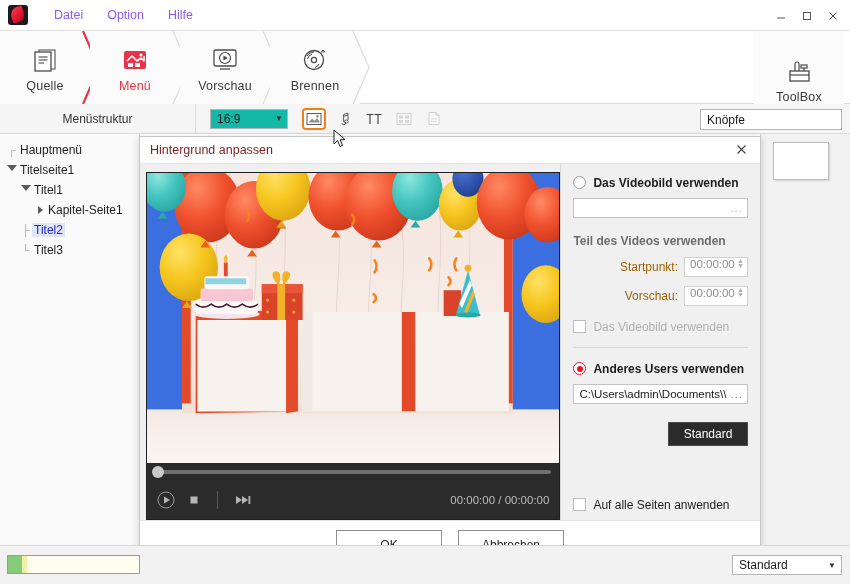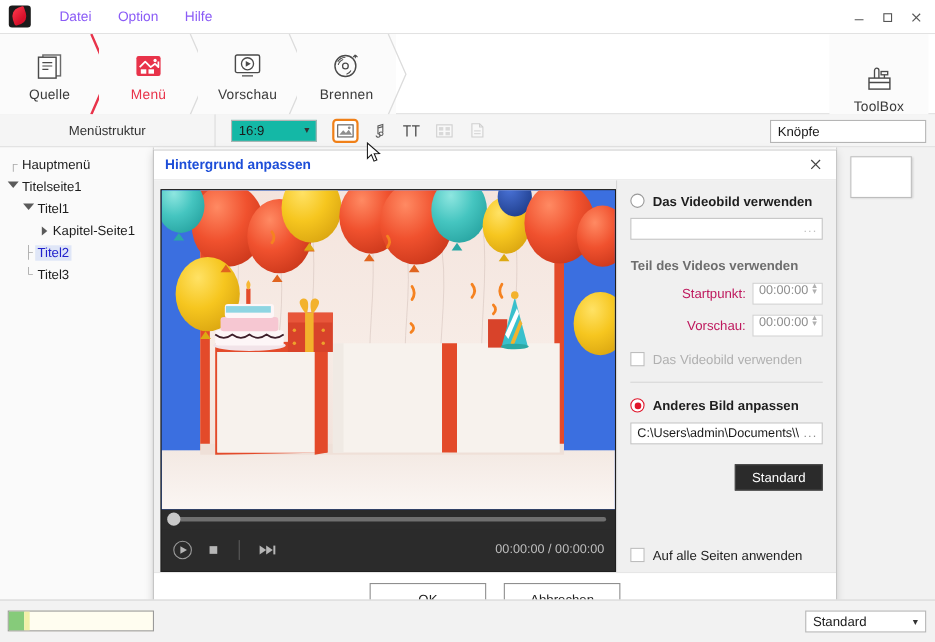--- a/index.html
+++ b/index.html
@@ -121,21 +121,21 @@
   
   .dialog {
     position: absolute; left: 139px; top: 136px; width: 622px; height: 434px;
     background: #ffffff; border: 1px solid #c6c6c6; box-shadow: 0 2px 8px rgba(0,0,0,.18);
     display: flex; flex-direction: column;
   }
   .dlg-head {
     height: 28px; display: flex; align-items: center; padding: 0 8px 0 10px;
     border-bottom: 1px solid #e6e6e6; background: #ffffff;
   }
-  .dlg-title { font-size: 12.5px; font-weight: 700; color: #1d4ed8; }
+  .dlg-title { font-size: 12.5px; font-weight: 400; color: #7f1d1d; }
   .dlg-close { margin-left: auto; width: 22px; height: 20px; display:flex; align-items:center; justify-content:center; color:#444; cursor: default; }
   .dlg-body { flex: 1; display: flex; background: #f0f0f0; }
 
   
   .player {
     width: 424px; margin: 8px 0 0 6px; height: 348px; background: #2b2b2b;
     display: flex; flex-direction: column; border: 1px solid #1f1f1f;
   }
   .video {
     flex: 1; position: relative; overflow: hidden; background: #3b6fe0;
@@ -166,21 +166,21 @@
   .radio-lbl { font-size: 12px; font-weight: 700; color: #1d1d1d; }
   .path-input {
     margin-top: 8px; height: 20px; background: #fff; border: 1px solid #c3c3c3;
     display: flex; align-items: center; padding: 0 4px 0 5px; font-size: 11.5px; color: #1a1a1a;
     white-space: nowrap; overflow: hidden;
   }
   .path-input .ell { margin-left: auto; color: #8a8a8a; letter-spacing: 1px; padding-left:4px; }
   .path-input.empty .ell { color: #c0c0c0; }
   .sub-h { margin-top: 16px; font-size: 12px; font-weight: 700; color: #6d6d6d; }
   .field-row { display: flex; align-items: center; justify-content: flex-end; gap: 6px; margin-top: 9px; }
-  .field-lbl { font-size: 12px; color: #be185d; }
+  .field-lbl { font-size: 12px; color: #a16207; }
   .spin {
     width: 64px; height: 20px; background: #fff; border: 1px solid #d0d0d0;
     display: flex; align-items: flex-start; padding: 0 3px 0 5px; font-size: 11.5px; color: #8d8d8d;
   }
   .spin .arrows { margin-left: auto; display: flex; flex-direction: column; line-height: 5px; color: #b0b0b0; font-size: 7px; }
   .chk-row { display: flex; align-items: center; gap: 7px; margin-top: 14px; }
   .chk { width: 13px; height: 13px; border: 1px solid #bdbdbd; background: #fff; flex: none; }
   .chk-lbl { font-size: 12px; color: #b0b0b0; }
   .chk-lbl.on { color: #1d1d1d; }
   .hr { height: 1px; background: #d8d8d8; margin: 13px 0 0 0; }
@@ -659,21 +659,21 @@
 
         <div class="chk-row">
           <span class="chk"></span>
           <span class="chk-lbl">Das Videobild verwenden</span>
         </div>
 
         <div class="hr"></div>
 
         <div class="radio-row" style="margin-top:14px">
           <span class="radio on"></span>
-          <span class="radio-lbl">Anderes Bild anpassen</span>
+          <span class="radio-lbl">Anderes Users verwenden</span>
         </div>
 
         <div class="path-input">
           <span>C:\Users\admin\Documents\\</span>
           <span class="ell">...</span>
         </div>
 
         <div class="std-btn">Standard</div>
 
         <div class="spacer"></div>

